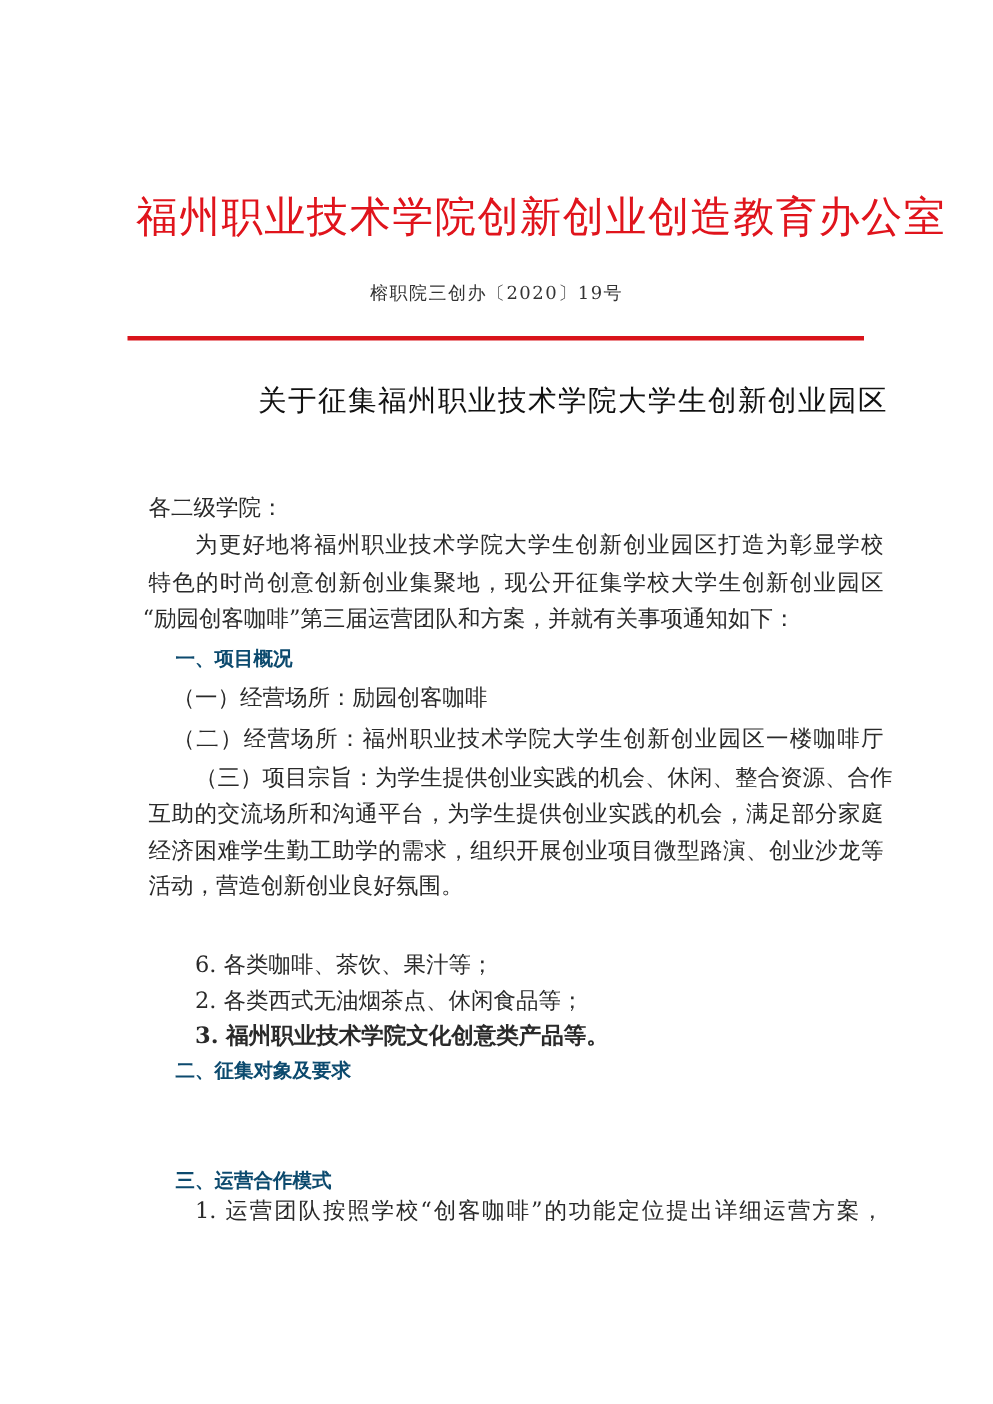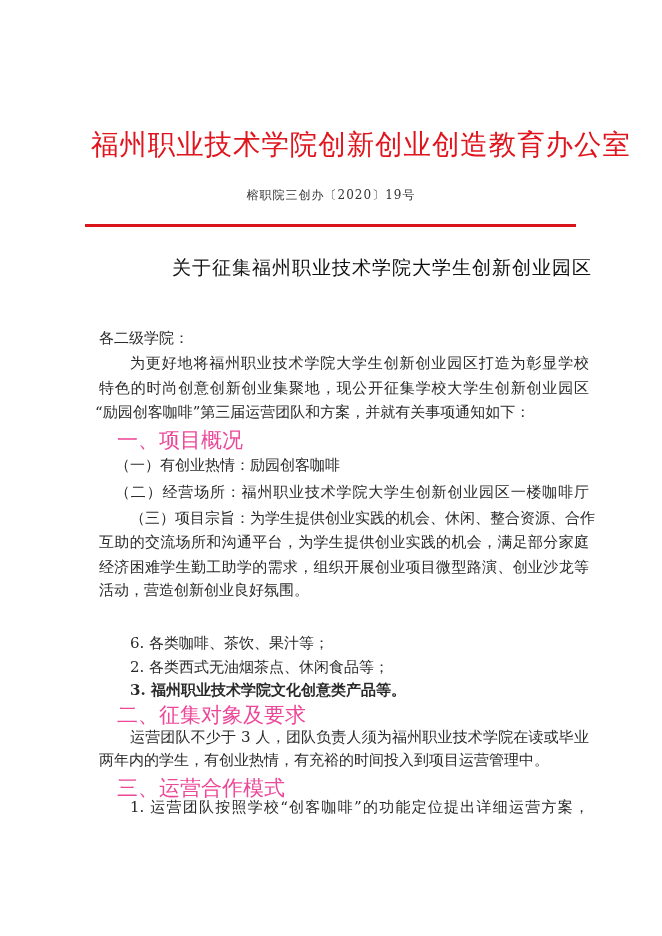--- a/index.html
+++ b/index.html
@@ -79,26 +79,26 @@
   }
   .line.justify {
     text-align: justify;
     text-align-last: justify;
   }
   .line.indent { left: 117px; width: 459px; }
   .line.indent-small { left: 102px; width: 474px; }
   .heading {
     position: absolute;
     left: 117px;
-    font-size: 21px;
+    font-size: 13px;
     line-height: 22px;
     height: 22px;
-    font-weight: normal;
+    font-weight: bold;
     font-family: "DejaVu Sans", "Liberation Sans", sans-serif;
-    color: #ec4899;
+    color: #0c4a6e;
     white-space: nowrap;
   }
 </style>
 </head>
 <body>
 
 <div class="page">
 
   <div class="org-title" style="color:#e0141c;">福州职业技术学院创新创业创造教育办公室</div>
 
@@ -109,35 +109,33 @@
   <div class="notice-title" style="top:254px;">关于征集福州职业技术学院大学生创新创业园区</div>
 
   <div class="line" style="top:327px;">各二级学院：</div>
 
   <div class="line indent justify" style="top:352px;">为更好地将福州职业技术学院大学生创新创业园区打造为彰显学校</div>
   <div class="line" style="top:401px; left:82px;">“励园创客咖啡”第三届运营团队和方案，并就有关事项通知如下：</div>
   <div class="line justify" style="top:377px;">特色的时尚创意创新创业集聚地，现公开征集学校大学生创新创业园区</div>
 
   <div class="heading" style="top:429px;">一、项目概况</div>
 
-  <div class="line indent-small" style="top:454px;">（一）有创业热情：励园创客咖啡</div>
+  <div class="line indent-small" style="top:454px;">（一）经营场所：励园创客咖啡</div>
   <div class="line indent-small justify" style="top:481px;">（二）经营场所：福州职业技术学院大学生创新创业园区一楼咖啡厅</div>
 
   <div class="line indent justify" style="top:507px;">（三）项目宗旨：为学生提供创业实践的机会、休闲、整合资源、合作</div>
   <div class="line justify" style="top:531px;">互助的交流场所和沟通平台，为学生提供创业实践的机会，满足部分家庭</div>
   <div class="line" style="top:579px;">活动，营造创新创业良好氛围。</div>
   <div class="line justify" style="top:556px;">经济困难学生勤工助学的需求，组织开展创业项目微型路演、创业沙龙等</div>
 
 
   <div class="line indent" style="top:632px;">6.  各类咖啡、茶饮、果汁等；</div>
   <div class="line indent" style="top:656px;">2.  各类西式无油烟茶点、休闲食品等；</div>
   <div class="line indent" style="top:679px;font-weight:bold;">3.  福州职业技术学院文化创意类产品等。</div>
 
   <div class="heading" style="top:704px;">二、征集对象及要求</div>
 
-  <div class="line indent justify" style="top:726px;">运营团队不少于 3 人，团队负责人须为福州职业技术学院在读或毕业</div>
-  <div class="line" style="top:749px;">两年内的学生，有创业热情，有充裕的时间投入到项目运营管理中。</div>
 
   <div class="heading" style="top:777px;">三、运营合作模式</div>
 
   <div class="line indent justify" style="top:796px;">1.  运营团队按照学校“创客咖啡”的功能定位提出详细运营方案，</div>
 
 </div>
 
 </body></html>

